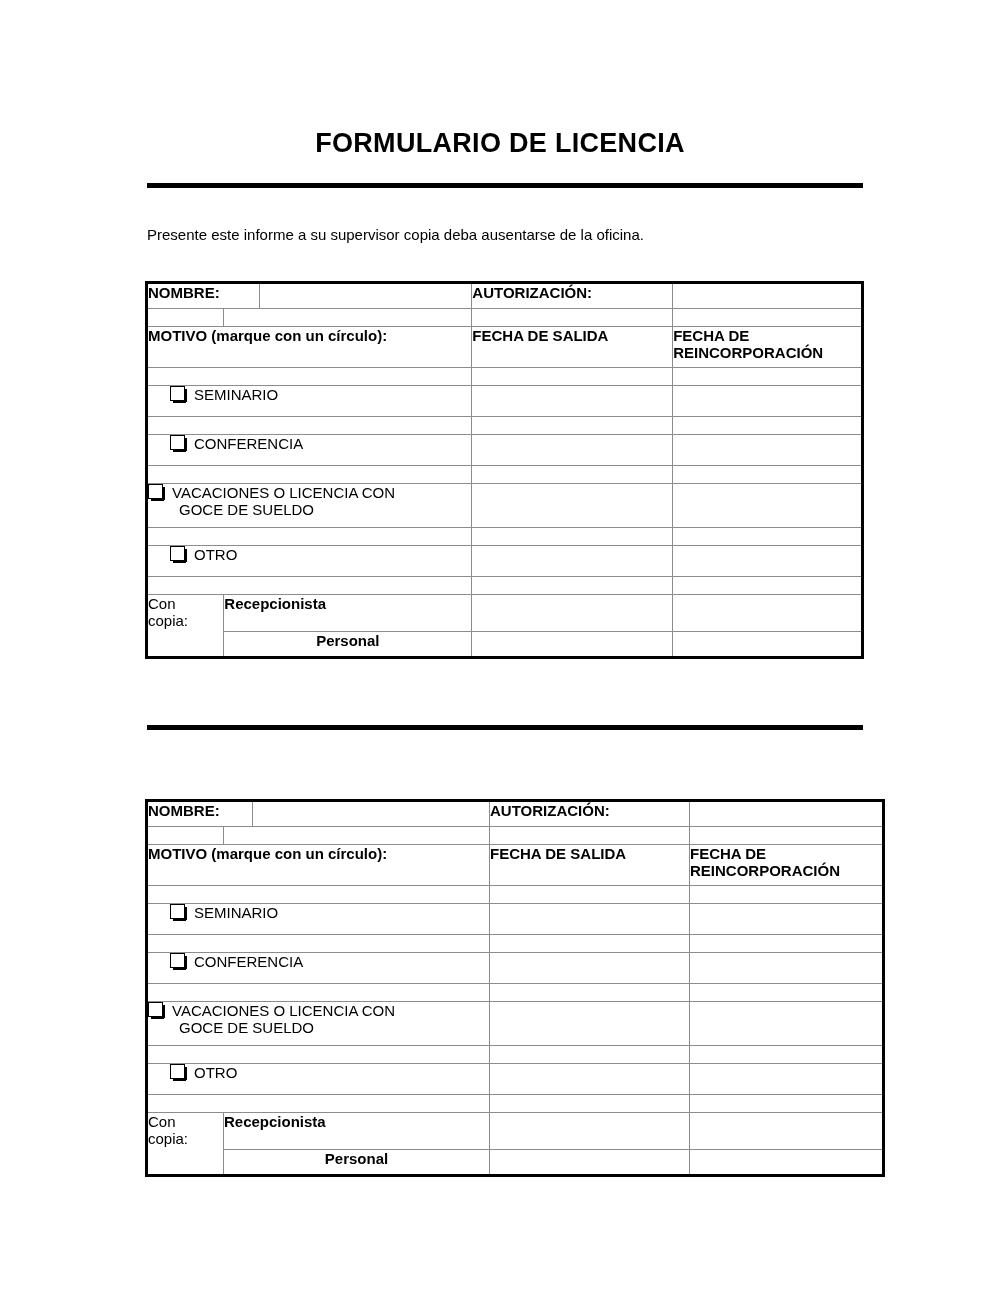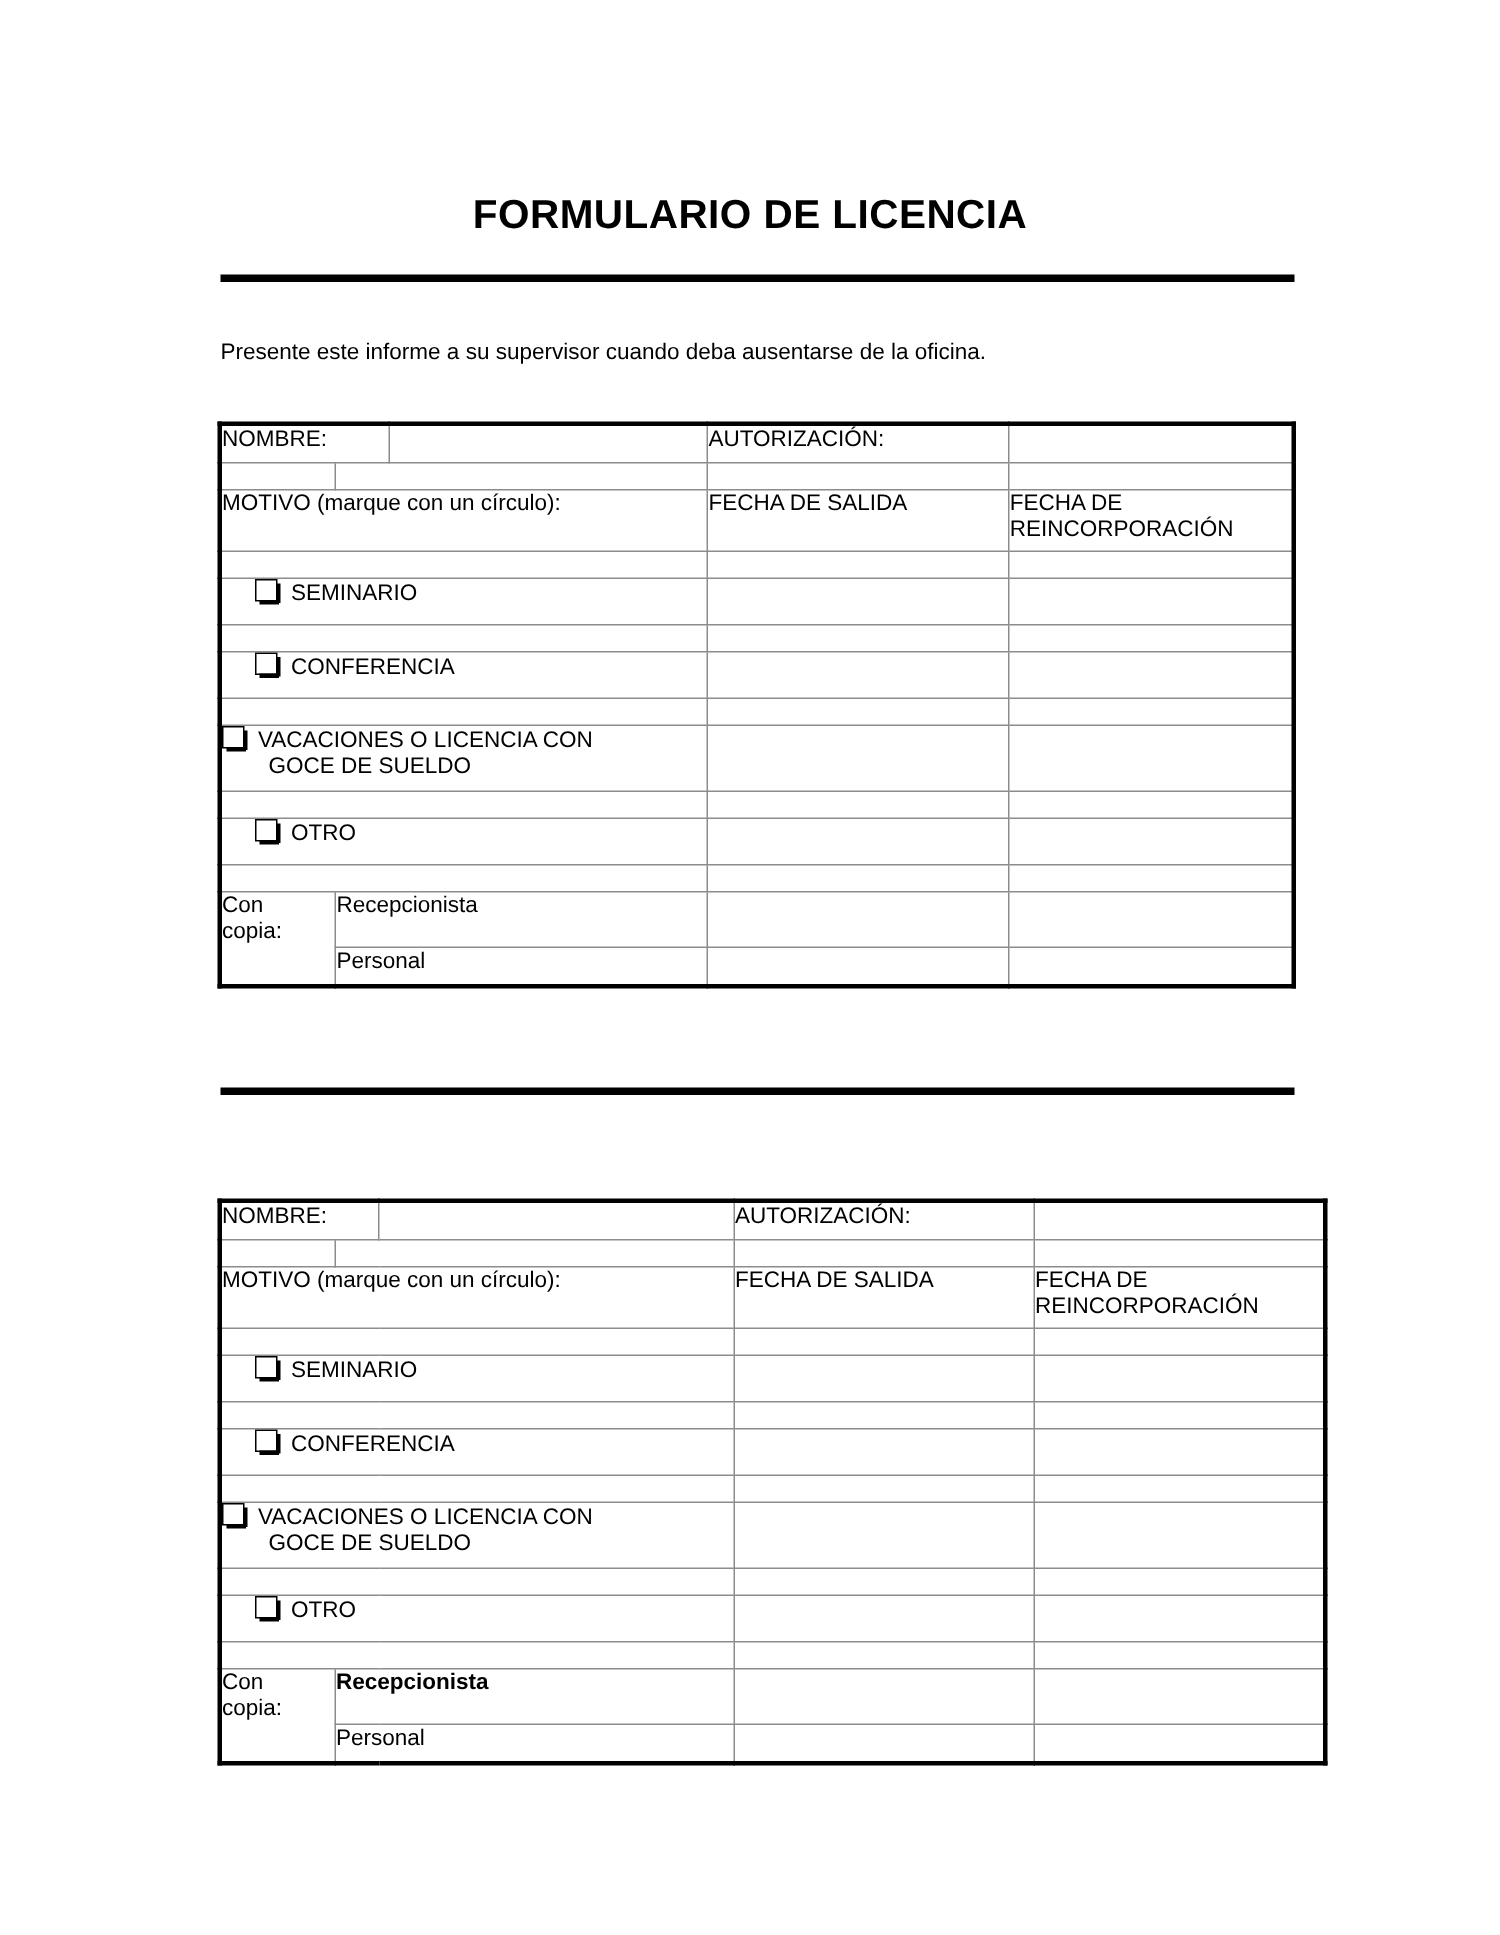--- a/index.html
+++ b/index.html
@@ -68,21 +68,21 @@
     font-size: 15px;
     line-height: 17px;
   }
 
   #table-1 { left: 145px; top: 281px; width: 719px; }
   #table-2 { left: 145px; top: 799px; width: 737px; }
 
   .cell-pad {
     padding: 3px 6px 3px 7px;
   }
-  .bold   { font-weight: normal; }
+  .bold   { font-weight: bold; }
   .nowrap { white-space: nowrap; }
 
   
   .opt {
     padding: 4px 6px 4px 9px;
     white-space: nowrap;
   }
   .opt-line2 {
     padding-left: 31px;
     white-space: nowrap;
@@ -113,21 +113,21 @@
     top: 1.5px;
     width: 2.5px;
     height: 100%;
     background: #000000;
   }
 
   .spacer-row td { height: 17px; }
   .tall-row  td { height: 43px; }
   .opt-row   td { height: 30px; padding-left: 22px; }
   .cc-row    td { height: 36px; }
-  .cc-last   td { height: 24px; }
+  .cc-last   td { height: 24px; text-align: center; }
   .hdr-row   td { height: 24px; }
   .motivo-row td { height: 40px; }
 
   .cc-label {
     padding: 3px 6px 3px 7px;
     font-size: 15px;
     line-height: 18px;
     margin-left: 36px;
   }
   .cc-big {
@@ -135,21 +135,21 @@
     font-weight: bold;
   }
 </style>
 </head>
 <body>
 
 <div class="page">
 
   <div class="doc-title">FORMULARIO DE LICENCIA</div>
   <div class="rule rule-top"></div>
-  <div class="intro">Presente este informe a su supervisor cuando deba ausentarse de la oficina.</div>
+  <div class="intro">Presente este informe a su supervisor copia deba ausentarse de la oficina.</div>
 
   <table id="table-1" class="form-table">
     <colgroup>
       <col style="width:77px">
         <col style="width:36px">
         <col style="width:211px">
       <col style="width:200px">
         <col style="width:189px">
     </colgroup>
     <tbody>

